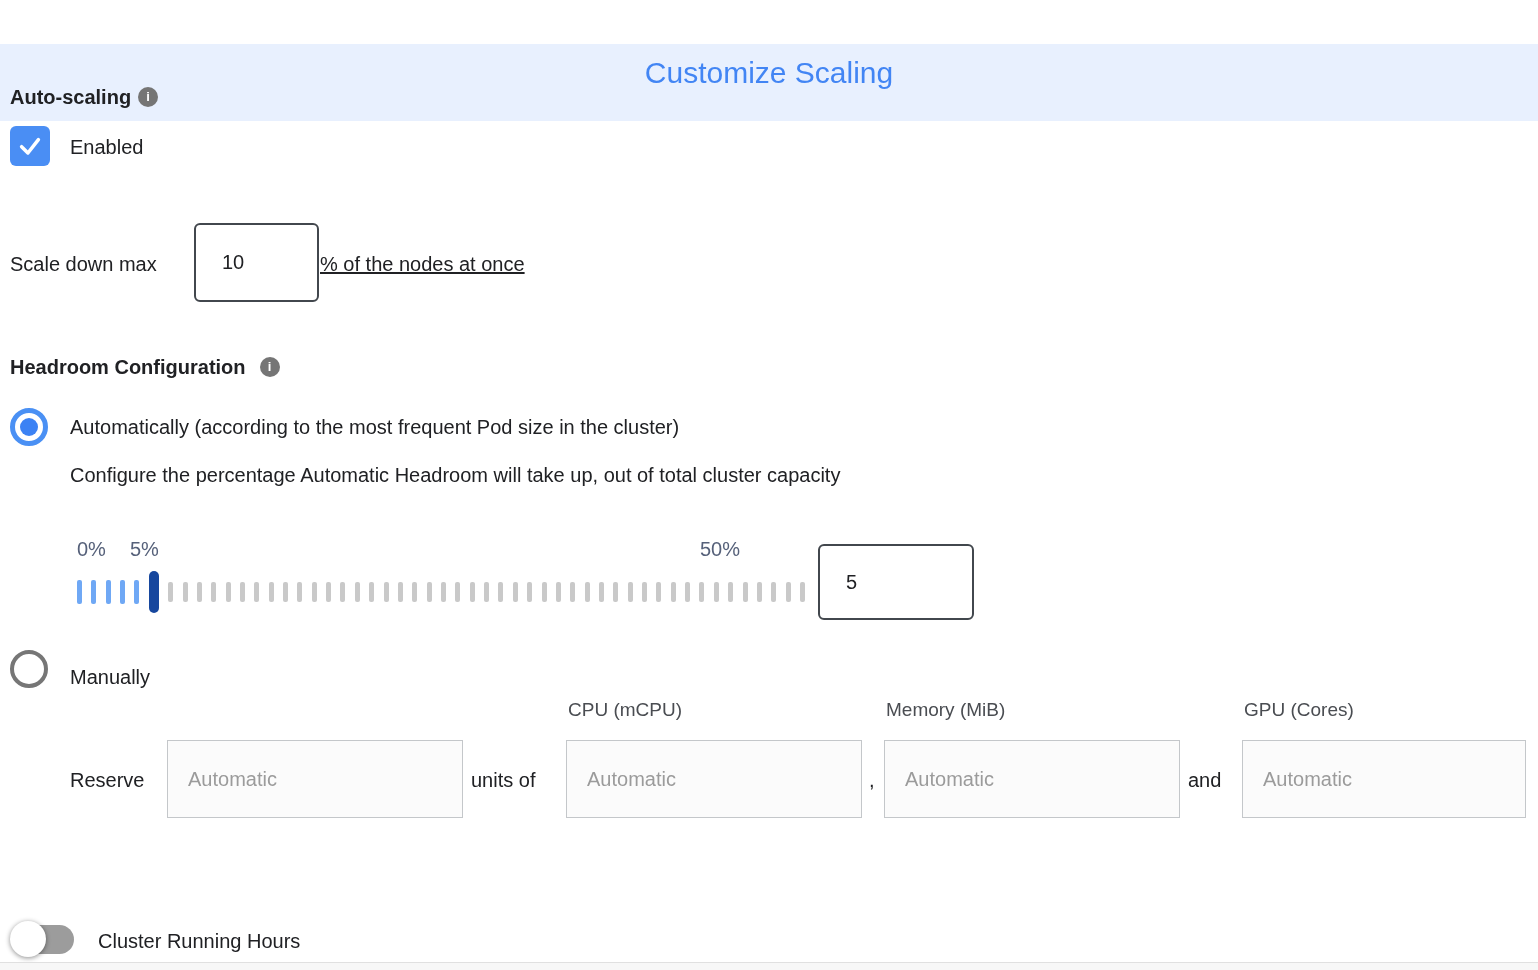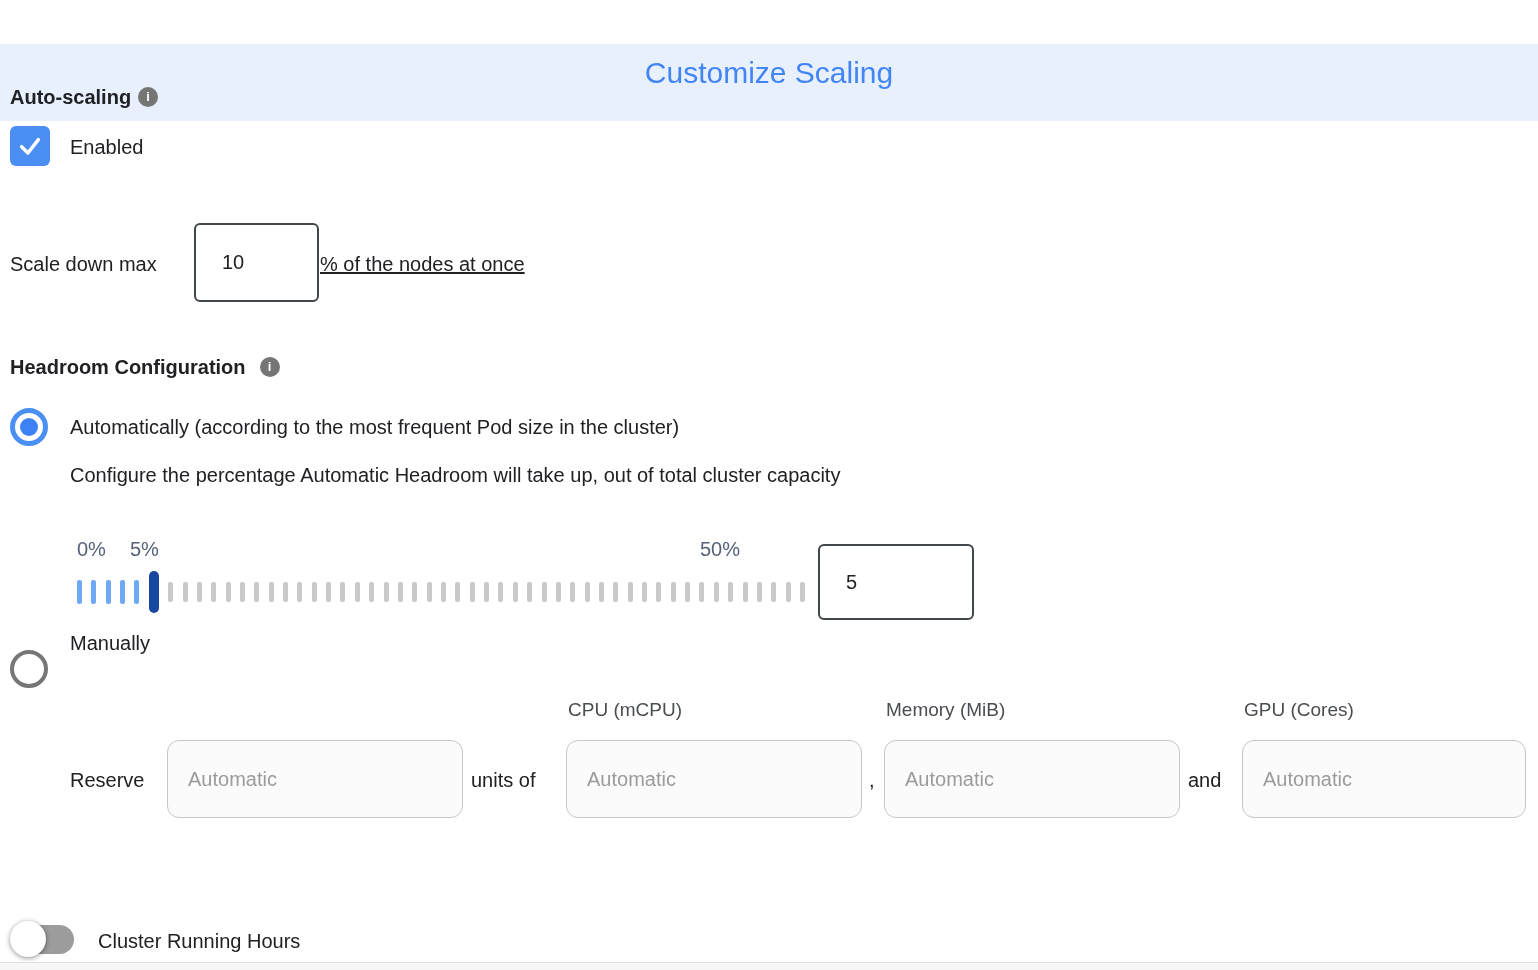--- a/index.html
+++ b/index.html
@@ -36,21 +36,21 @@
 
   .slider-label{position:absolute;font-size:20px;line-height:22px;color:var(--slider-label);}
   .slider-ticks{position:absolute;left:77px;top:570px;width:728px;height:44px;display:flex;align-items:center;justify-content:space-between;cursor:pointer;}
   .slider-ticks .tick{width:5px;border-radius:2px;flex:0 0 auto;}
   .slider-ticks .tick.blue{height:24px;background:var(--tick-blue);}
   .slider-ticks .tick.gray{height:20px;background:var(--tick-gray);}
   .slider-ticks .handle{width:10px;height:42px;border-radius:5px;background:var(--handle-navy);flex:0 0 auto;cursor:grab;}
 
   .col-header{position:absolute;font-size:19px;line-height:22px;font-weight:500;color:#4a4d52;}
 
-  .auto-input{position:absolute;height:78px;border:1px solid #c4c7ca;border-radius:12px;background:#fbfbfb;font-family:inherit;font-size:20px;padding-left:20px;color:#202124;outline:none;}
+  .auto-input{position:absolute;height:78px;border:1px solid #c4c7ca;border-radius:0;background:#fbfbfb;font-family:inherit;font-size:20px;padding-left:20px;color:#202124;outline:none;}
   .auto-input::placeholder{color:#9b9b9b;opacity:1;}
 
   .toggle{position:absolute;left:12px;top:924px;width:62px;height:30px;cursor:pointer;}
   .toggle .track{position:absolute;left:4px;top:1px;width:58px;height:29px;border-radius:15px;background:#9c9c9c;}
   .toggle .knob{position:absolute;left:-2px;top:-3px;width:36px;height:36px;border-radius:50%;background:#fff;box-shadow:0 1px 5px rgba(0,0,0,0.45);}
 
   .footer-strip{position:absolute;left:0;top:962px;width:1538px;height:8px;background:#f7f7f7;border-top:1px solid #e0e0e0;}
 </style>
 </head>
 <body>
@@ -140,21 +140,21 @@
       <div class="tick gray"></div>
       <div class="tick gray"></div>
       <div class="tick gray"></div>
       <div class="tick gray"></div>
       <div class="tick gray"></div>
       <div class="tick gray"></div>
     </div>
   <input class="value-input" style="left: 818px; top: 544px; width: 156px; height: 76px;" value="5">
 
   <div class="radio unselected" style="left:10px;top:650px;"></div>
-  <div class="plain-label" style="left:70px;top:630px;">Manually</div>
+  <div class="plain-label" style="left:70px;top:664px;">Manually</div>
 
   <div class="col-header" style="left:568px;top:699px;">CPU (mCPU)</div>
   <div class="col-header" style="left:886px;top:699px;">Memory (MiB)</div>
   <div class="col-header" style="left:1244px;top:699px;">GPU (Cores)</div>
 
   <div class="plain-label" style="left:70px;top:767px;">Reserve</div>
   <input class="auto-input" style="left: 167px; top: 740px; width: 296px;" placeholder="Automatic">
   <div class="plain-label" style="left:471px;top:767px;">units of</div>
   <input class="auto-input" style="left: 566px; top: 740px; width: 296px;" placeholder="Automatic">
   <div class="plain-label" style="left:869px;top:767px;">,</div>

